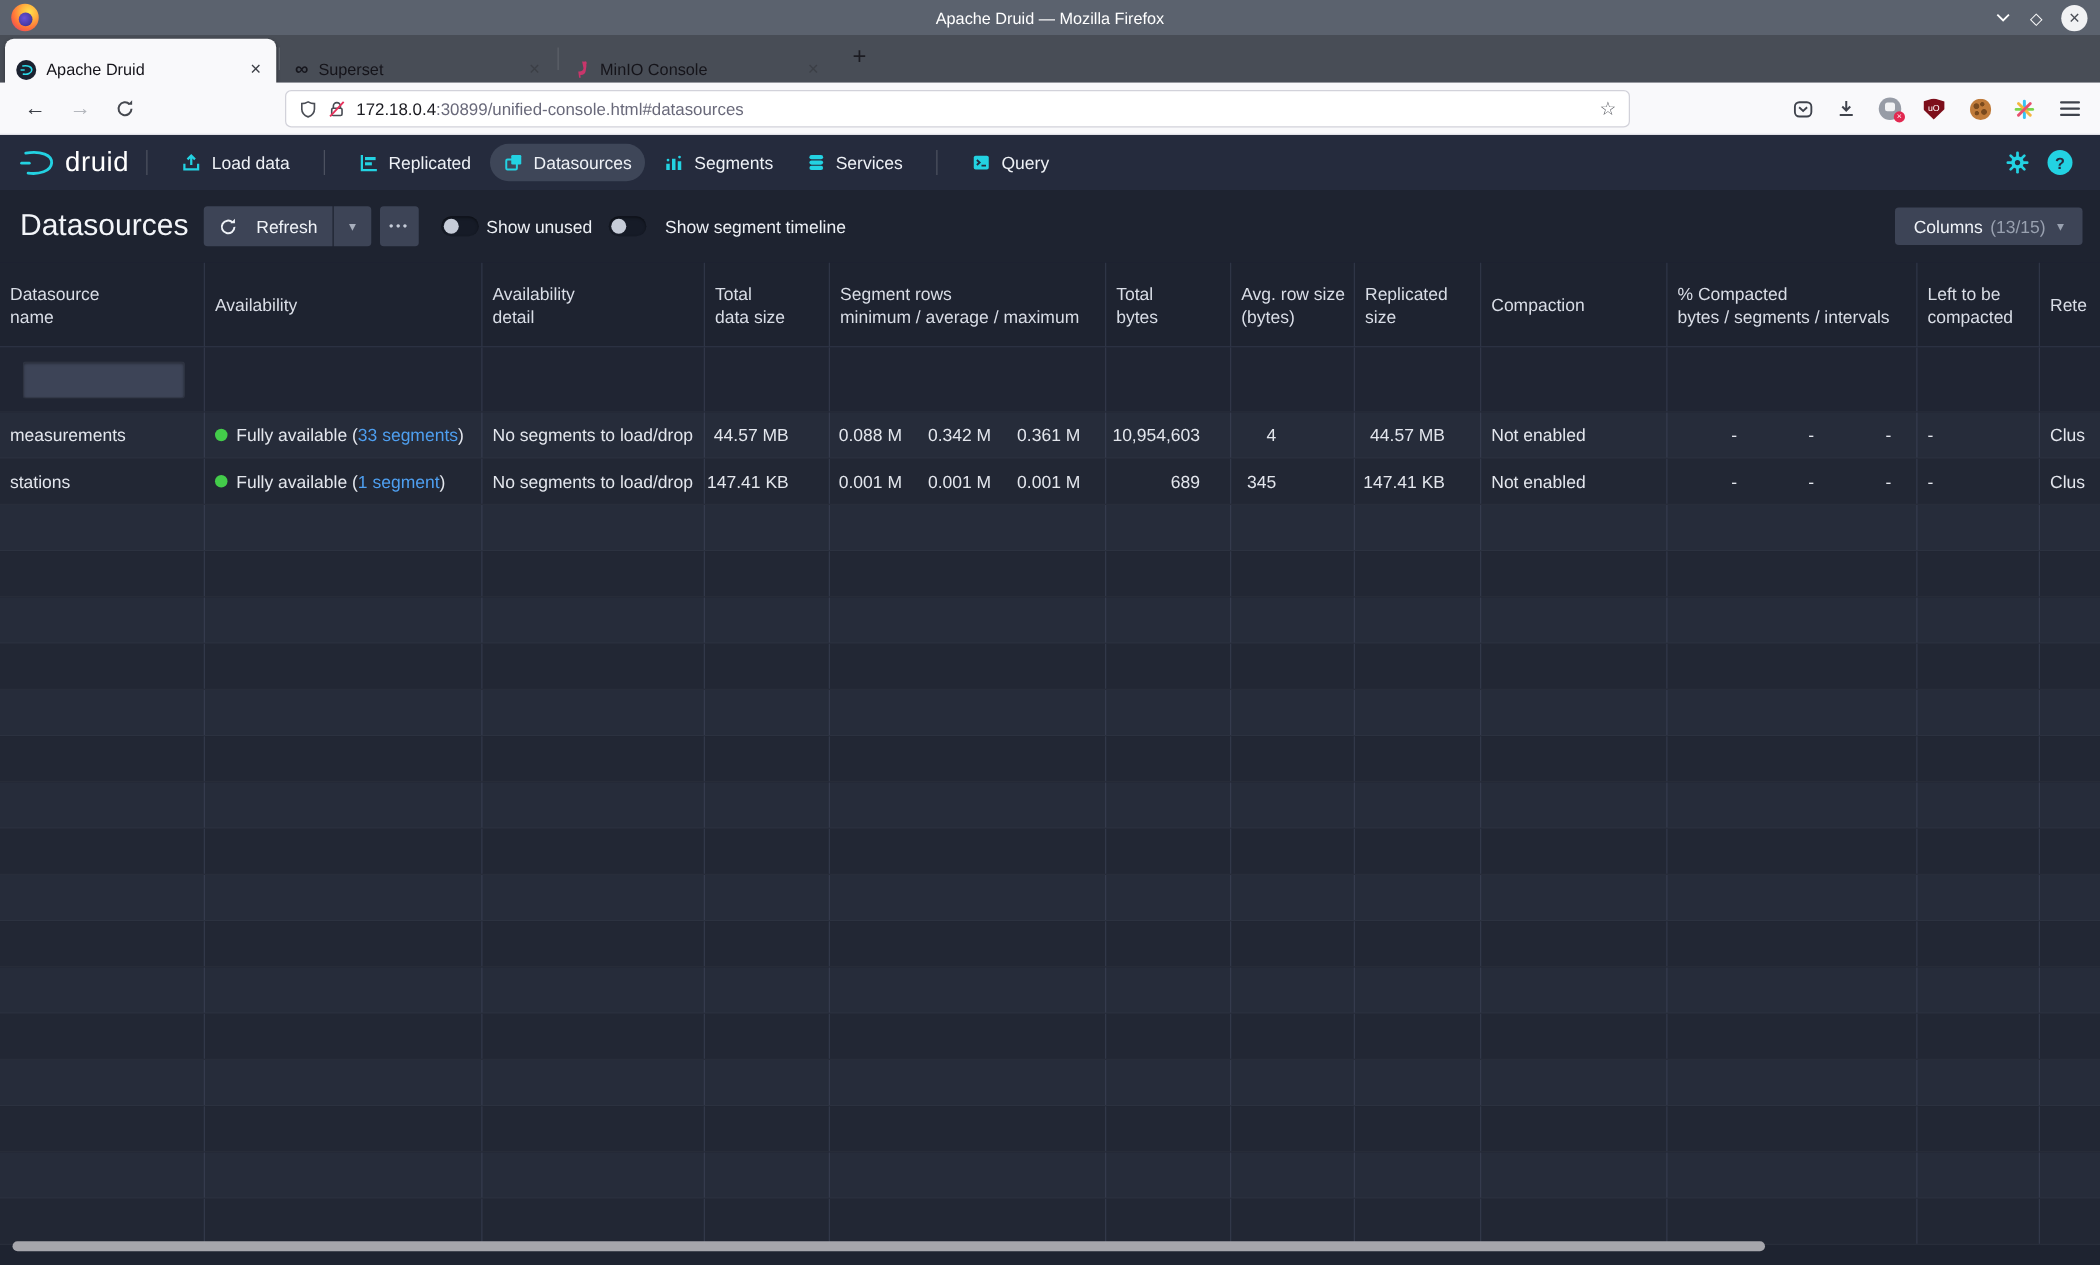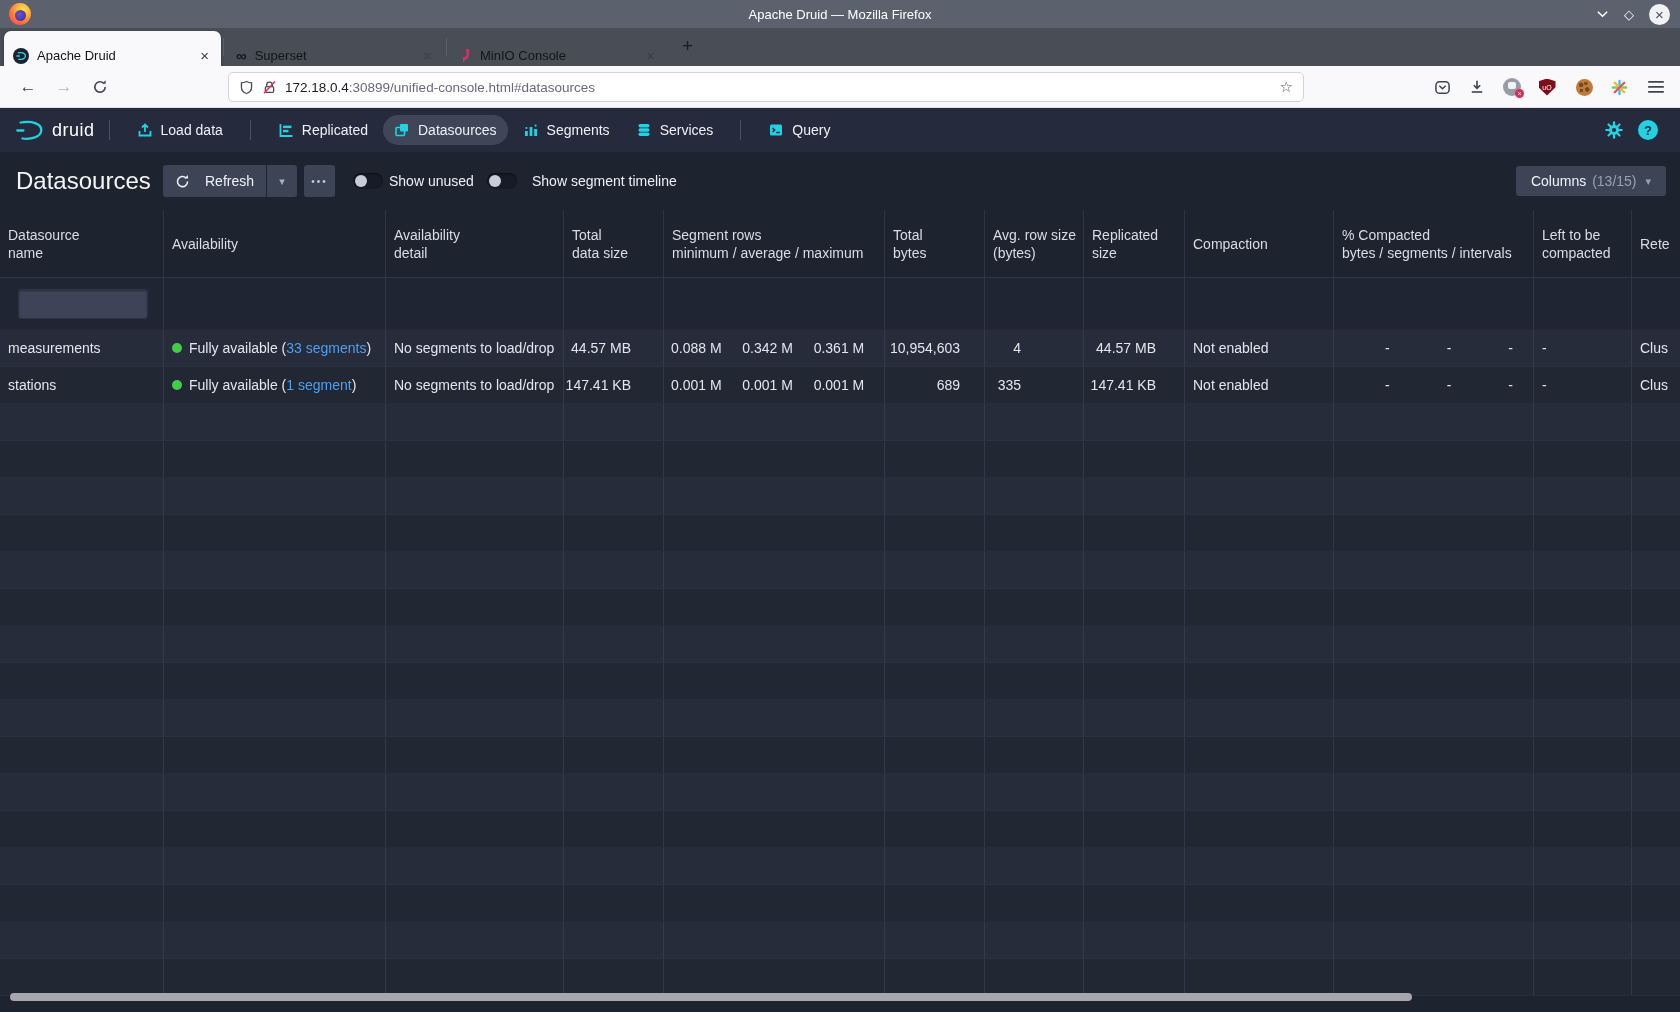--- a/index.html
+++ b/index.html
@@ -36,21 +36,21 @@
 .star{font-size:15px;color:#55575e}
 .ext-ic{width:18px;height:18px;border-radius:50%;background:#979ca6;position:relative;display:inline-block}
 .ext-ic::before{content:"";position:absolute;left:5px;top:4px;width:8px;height:7px;border-radius:2px;background:#f2f3f5}
 .ext-badge{position:absolute;right:-3px;bottom:-2px;width:9px;height:9px;border-radius:50%;background:#e22850;color:#fff;font-size:7px;line-height:9px;text-align:center}
 .ublock{width:17px;height:17px;background:#7d0f1b;clip-path:polygon(50% 0,100% 16%,100% 52%,50% 100%,0 52%,0 16%);color:#fff;font-size:7px;display:flex;align-items:center;justify-content:center}
 .cookie{width:17px;height:17px;border-radius:50%;background:radial-gradient(circle at 30% 35%,#7a4a1e 2px,transparent 2.6px),radial-gradient(circle at 66% 62%,#7a4a1e 2px,transparent 2.6px),radial-gradient(circle at 58% 26%,#7a4a1e 1.5px,transparent 2px),radial-gradient(circle at 32% 68%,#7a4a1e 1.5px,transparent 2px),#c07b3a}
 
 
 .dnav{height:44px;background:#252b3d;display:flex;align-items:center;position:relative;padding-left:14px}
 .brand{display:flex;align-items:center;gap:6px}
-.brand-text{color:#fff;font-size:18px;font-weight:300;letter-spacing:.5px}
+.brand-text{color:#fff;font-size:22px;font-weight:300;letter-spacing:.5px}
 .nav-sep{width:1px;height:20px;background:rgba(255,255,255,.18);margin:0 14px}
 .nav-item{display:flex;align-items:center;gap:8px;color:#eef1f6;font-size:14px;height:30px;padding:0 11px;border-radius:15px;margin:0 2px}
 .nav-item.pill{background:#3e4658}
 .nav-right{margin-left:auto;display:flex;align-items:center;gap:14px;margin-right:22px}
 .help-circle{width:20px;height:20px;border-radius:50%;background:#23d2e2;color:#252b3d;font-weight:bold;font-size:13px;display:flex;align-items:center;justify-content:center}
 
 
 .page-head{height:58px;position:relative;background:#1e2330}
 .page-title{position:absolute;left:16px;top:50%;transform:translateY(-50%);color:#f3f5f9;font-size:24px}
 .btn{background:#3d4456;color:#f0f3f8;font-size:14px;display:flex;align-items:center;justify-content:center;border-radius:3px;height:32px}
@@ -418,21 +418,21 @@
       <div class="c">No segments to load/drop</div>
       <div class="c">147.41 KB</div>
       <div class="c">
         <div class="t3wrap">
           <span>0.001 M</span>
           <span>0.001 M</span>
           <span>0.001 M</span>
         </div>
       </div>
       <div class="c">689</div>
-      <div class="c">335</div>
+      <div class="c">345</div>
       <div class="c">147.41 KB</div>
       <div class="c">Not enabled</div>
       <div class="c">
         <div class="t3wrap pr">
           <span>-</span>
           <span>-</span>
           <span>-</span>
         </div>
       </div>
       <div class="c">-</div>

